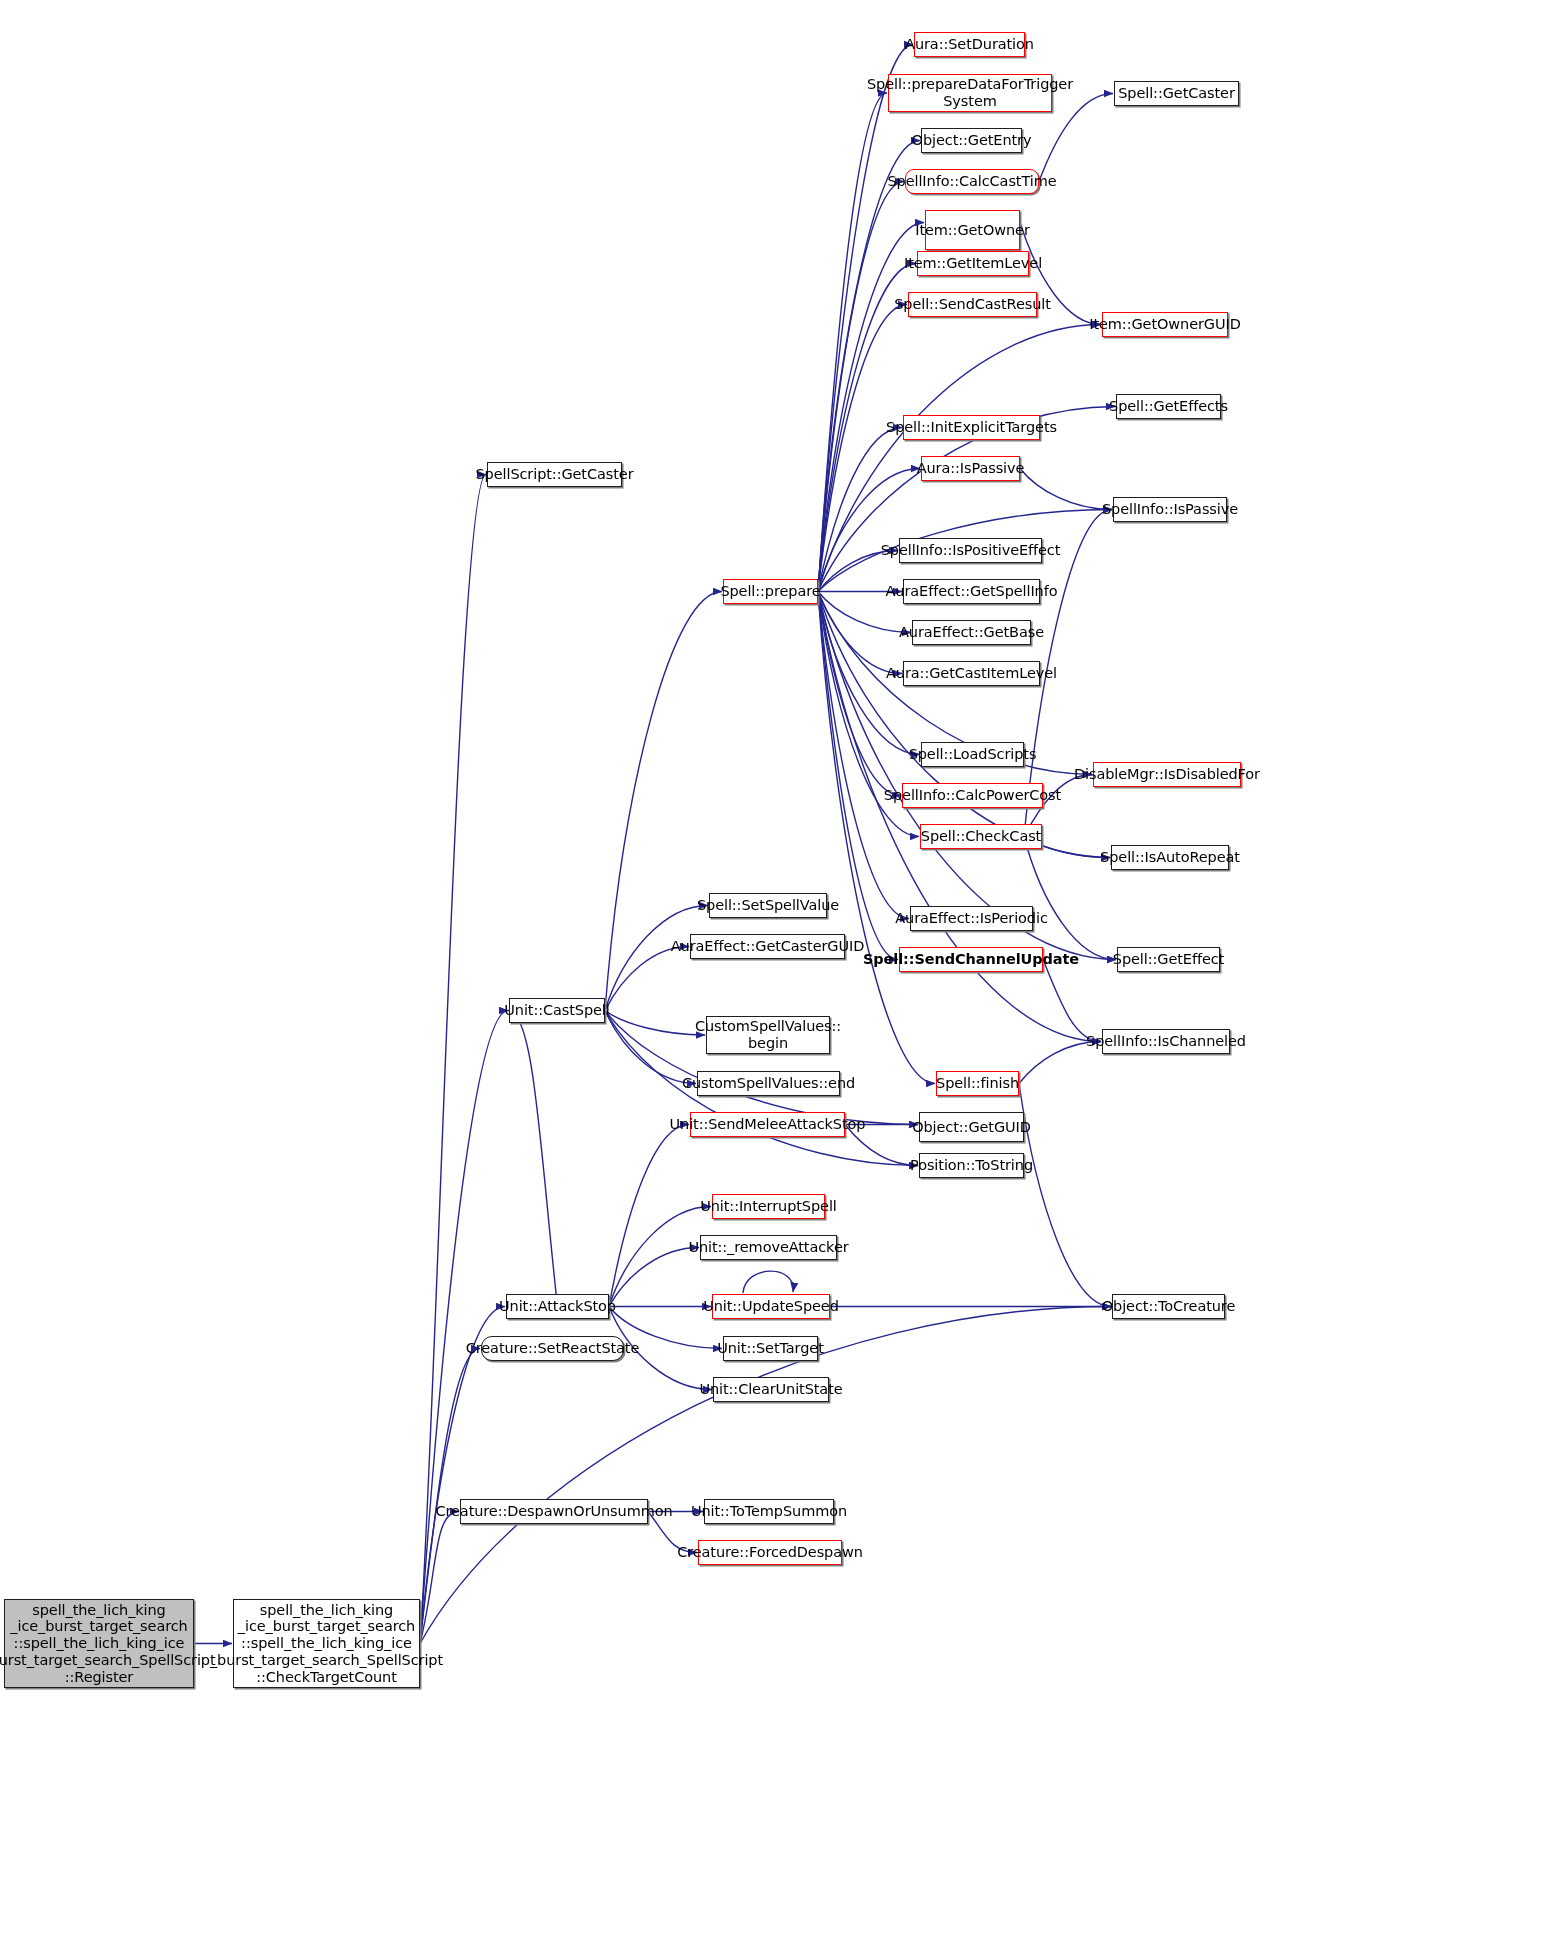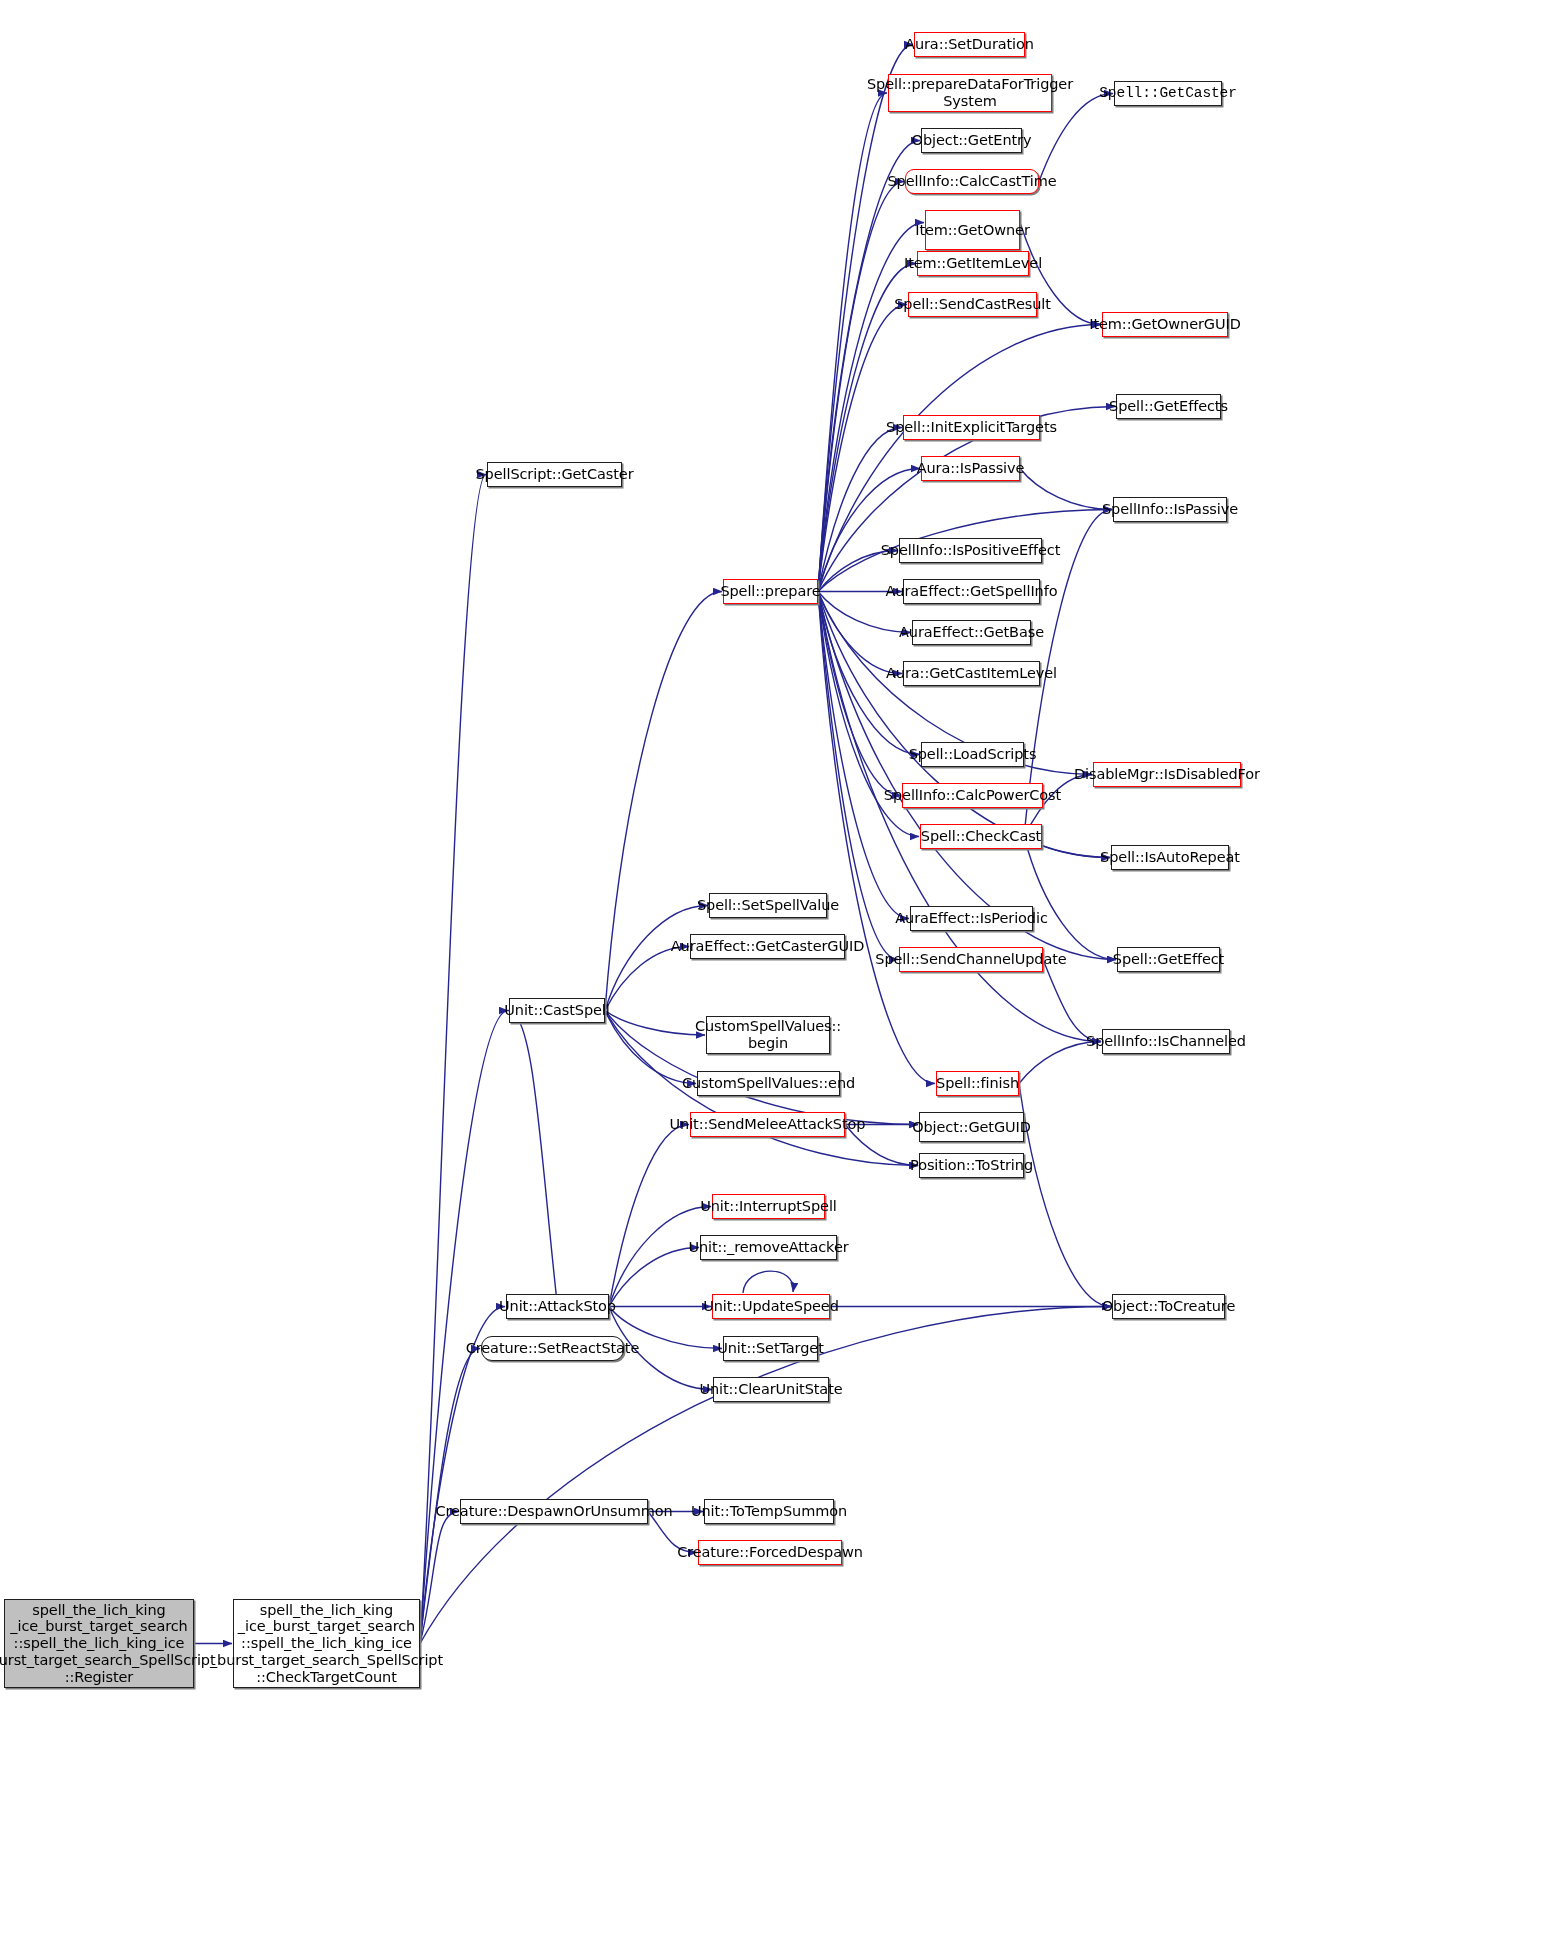--- a/index.html
+++ b/index.html
@@ -132,22 +132,22 @@
       <div class="node shadow red" style="left: 921px; top: 456px; width: 99px; height: 25px;">Aura::IsPassive</div>
       <div class="node shadow" style="left: 899px; top: 538px; width: 143px; height: 25px;">SpellInfo::IsPositiveEffect</div>
       <div class="node shadow red" style="left: 723px; top: 579px; width: 95px; height: 25px;">Spell::prepare</div>
       <div class="node shadow" style="left: 903px; top: 579px; width: 137px; height: 25px;">AuraEffect::GetSpellInfo</div>
       <div class="node shadow" style="left: 912px; top: 620px; width: 119px; height: 25px;">AuraEffect::GetBase</div>
       <div class="node shadow" style="left: 903px; top: 661px; width: 137px; height: 25px;">Aura::GetCastItemLevel</div>
       <div class="node shadow" style="left: 921px; top: 742px; width: 103px; height: 25px;">Spell::LoadScripts</div>
       <div class="node shadow red" style="left: 902px; top: 783px; width: 141px; height: 25px;">SpellInfo::CalcPowerCost</div>
       <div class="node shadow red" style="left: 920px; top: 824px; width: 122px; height: 25px;">Spell::CheckCast</div>
       <div class="node shadow" style="left: 910px; top: 906px; width: 123px; height: 25px;">AuraEffect::IsPeriodic</div>
-      <div class="node shadow red" style="left: 899px; top: 947px; width: 144px; height: 25px;">Spell::SendChannelUpdate</div>
-      <div class="node shadow" style="left: 1114px; top: 81px; width: 108px; height: 25px; font-family: Liberation Mono, monospace;">Spell::GetCaster</div>
+      <div class="node shadow red" style="left: 899px; top: 947px; width: 144px; height: 25px; font-weight: bold;">Spell::SendChannelUpdate</div>
+      <div class="node shadow" style="left: 1114px; top: 81px; width: 125px; height: 25px;">Spell::GetCaster</div>
       <div class="node shadow red" style="left: 1102px; top: 312px; width: 126px; height: 25px;">Item::GetOwnerGUID</div>
       <div class="node shadow" style="left: 1116px; top: 394px; width: 105px; height: 25px;">Spell::GetEffects</div>
       <div class="node shadow" style="left: 1113px; top: 497px; width: 114px; height: 25px;">SpellInfo::IsPassive</div>
       <div class="node shadow red" style="left: 1093px; top: 762px; width: 148px; height: 25px;">DisableMgr::IsDisabledFor</div>
       <div class="node shadow" style="left: 1111px; top: 845px; width: 118px; height: 25px;">Spell::IsAutoRepeat</div>
       <div class="node shadow" style="left: 1117px; top: 947px; width: 103px; height: 25px;">Spell::GetEffect</div>
       <div class="node shadow" style="left: 1102px; top: 1029px; width: 128px; height: 25px;">SpellInfo::IsChanneled</div>
       <div class="node shadow" style="left: 1112px; top: 1294px; width: 113px; height: 25px;">Object::ToCreature</div>
       <div class="node shadow" style="left: 709px; top: 893px; width: 118px; height: 25px;">Spell::SetSpellValue</div>
       <div class="node shadow" style="left: 690px; top: 934px; width: 155px; height: 25px;">AuraEffect::GetCasterGUID</div>

